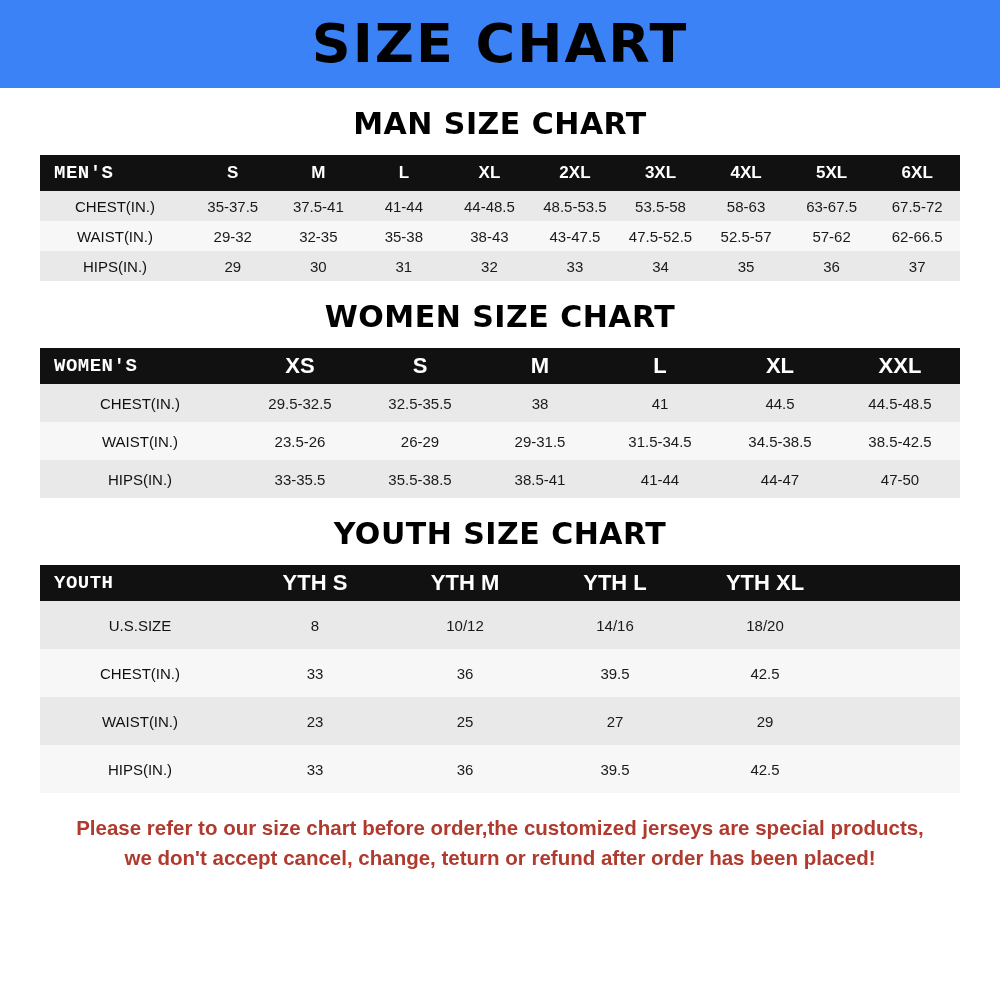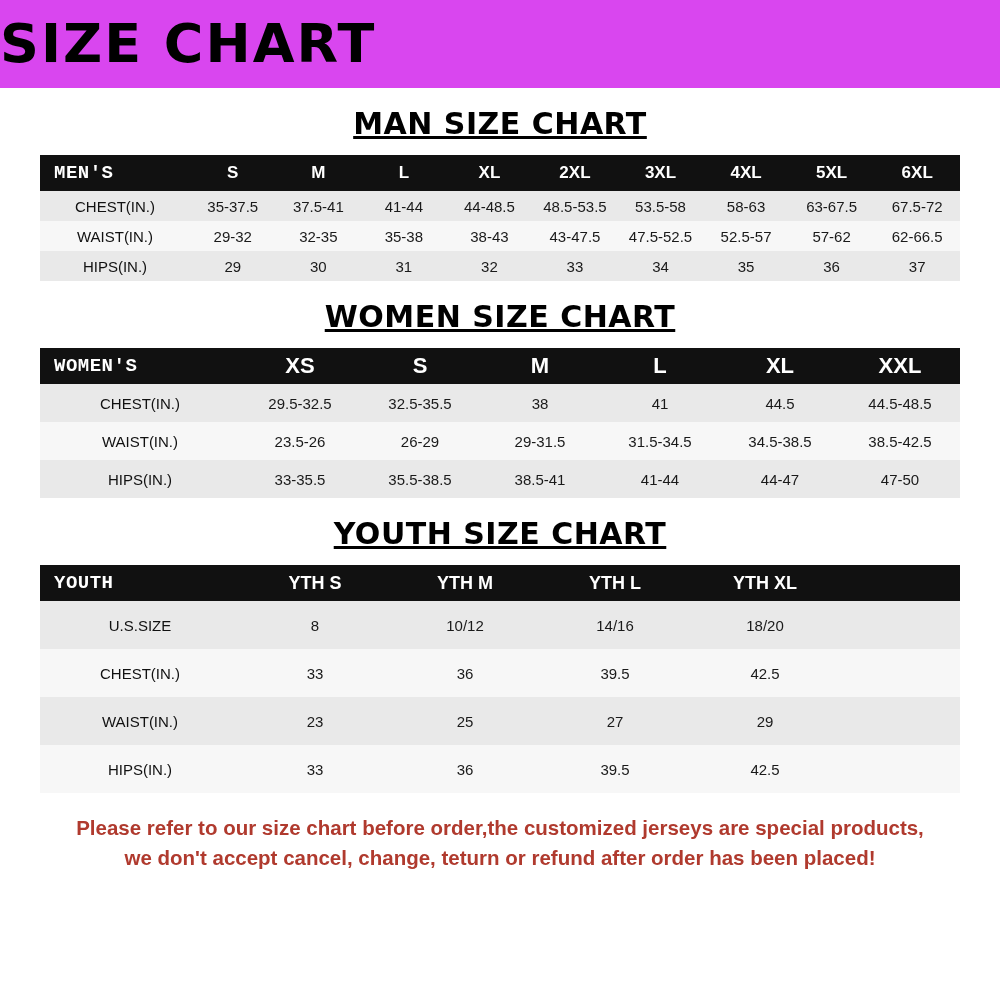--- a/index.html
+++ b/index.html
@@ -17,23 +17,24 @@
     position: relative;
     width: 1000px;
     height: 1000px;
     box-sizing: border-box;
     display: flex;
     flex-direction: column;
   }
   
   .banner {
     height: 88px;
-    background: #d946ef;
+    background: #3b82f6;
     display: flex;
     align-items: center;
+    justify-content: center;
     flex: 0 0 auto;
   }
   .banner-title {
     font-family: "DejaVu Sans", sans-serif;
     font-weight: bold;
     font-size: 54px;
     letter-spacing: 2px;
     color: #000000;
     line-height: 1;
   }
@@ -47,21 +48,20 @@
     margin-top: 18px;
   }
   .section-title {
     text-align: center;
     font-family: "DejaVu Sans", sans-serif;
     font-weight: bold;
     font-size: 30px;
     letter-spacing: 0.5px;
     color: #000000;
     margin: 0 0 14px 0;
-    text-decoration: underline;
   }
   table.size {
     width: 920px;
     border-collapse: collapse;
     table-layout: fixed;
   }
   table.size th,
   table.size td {
     padding: 0;
     height: 30px;
@@ -96,21 +96,21 @@
   table.size tbody tr.even td {
     background: #f7f7f7;
   }
   
   table.men col.c0 { width: 150px; }
   table.women col.c0 { width: 200px; }
   table.women thead th { font-size: 22px; }
   table.women td { font-size: 15px; }
   table.youth col.c0 { width: 200px; }
   table.youth col.rest { width: 150px; }
-  table.youth thead th { font-size: 18px; }
+  table.youth thead th { font-size: 22px; }
   table.youth td, table.youth th { height: 48px; }
   table.women td, table.women th { height: 38px; }
 
   
   .note {
     margin-top: 20px;
     padding: 0 26px 0 26px;
     text-align: center;
     color: #b03a2e;
     font-size: 20.5px;

